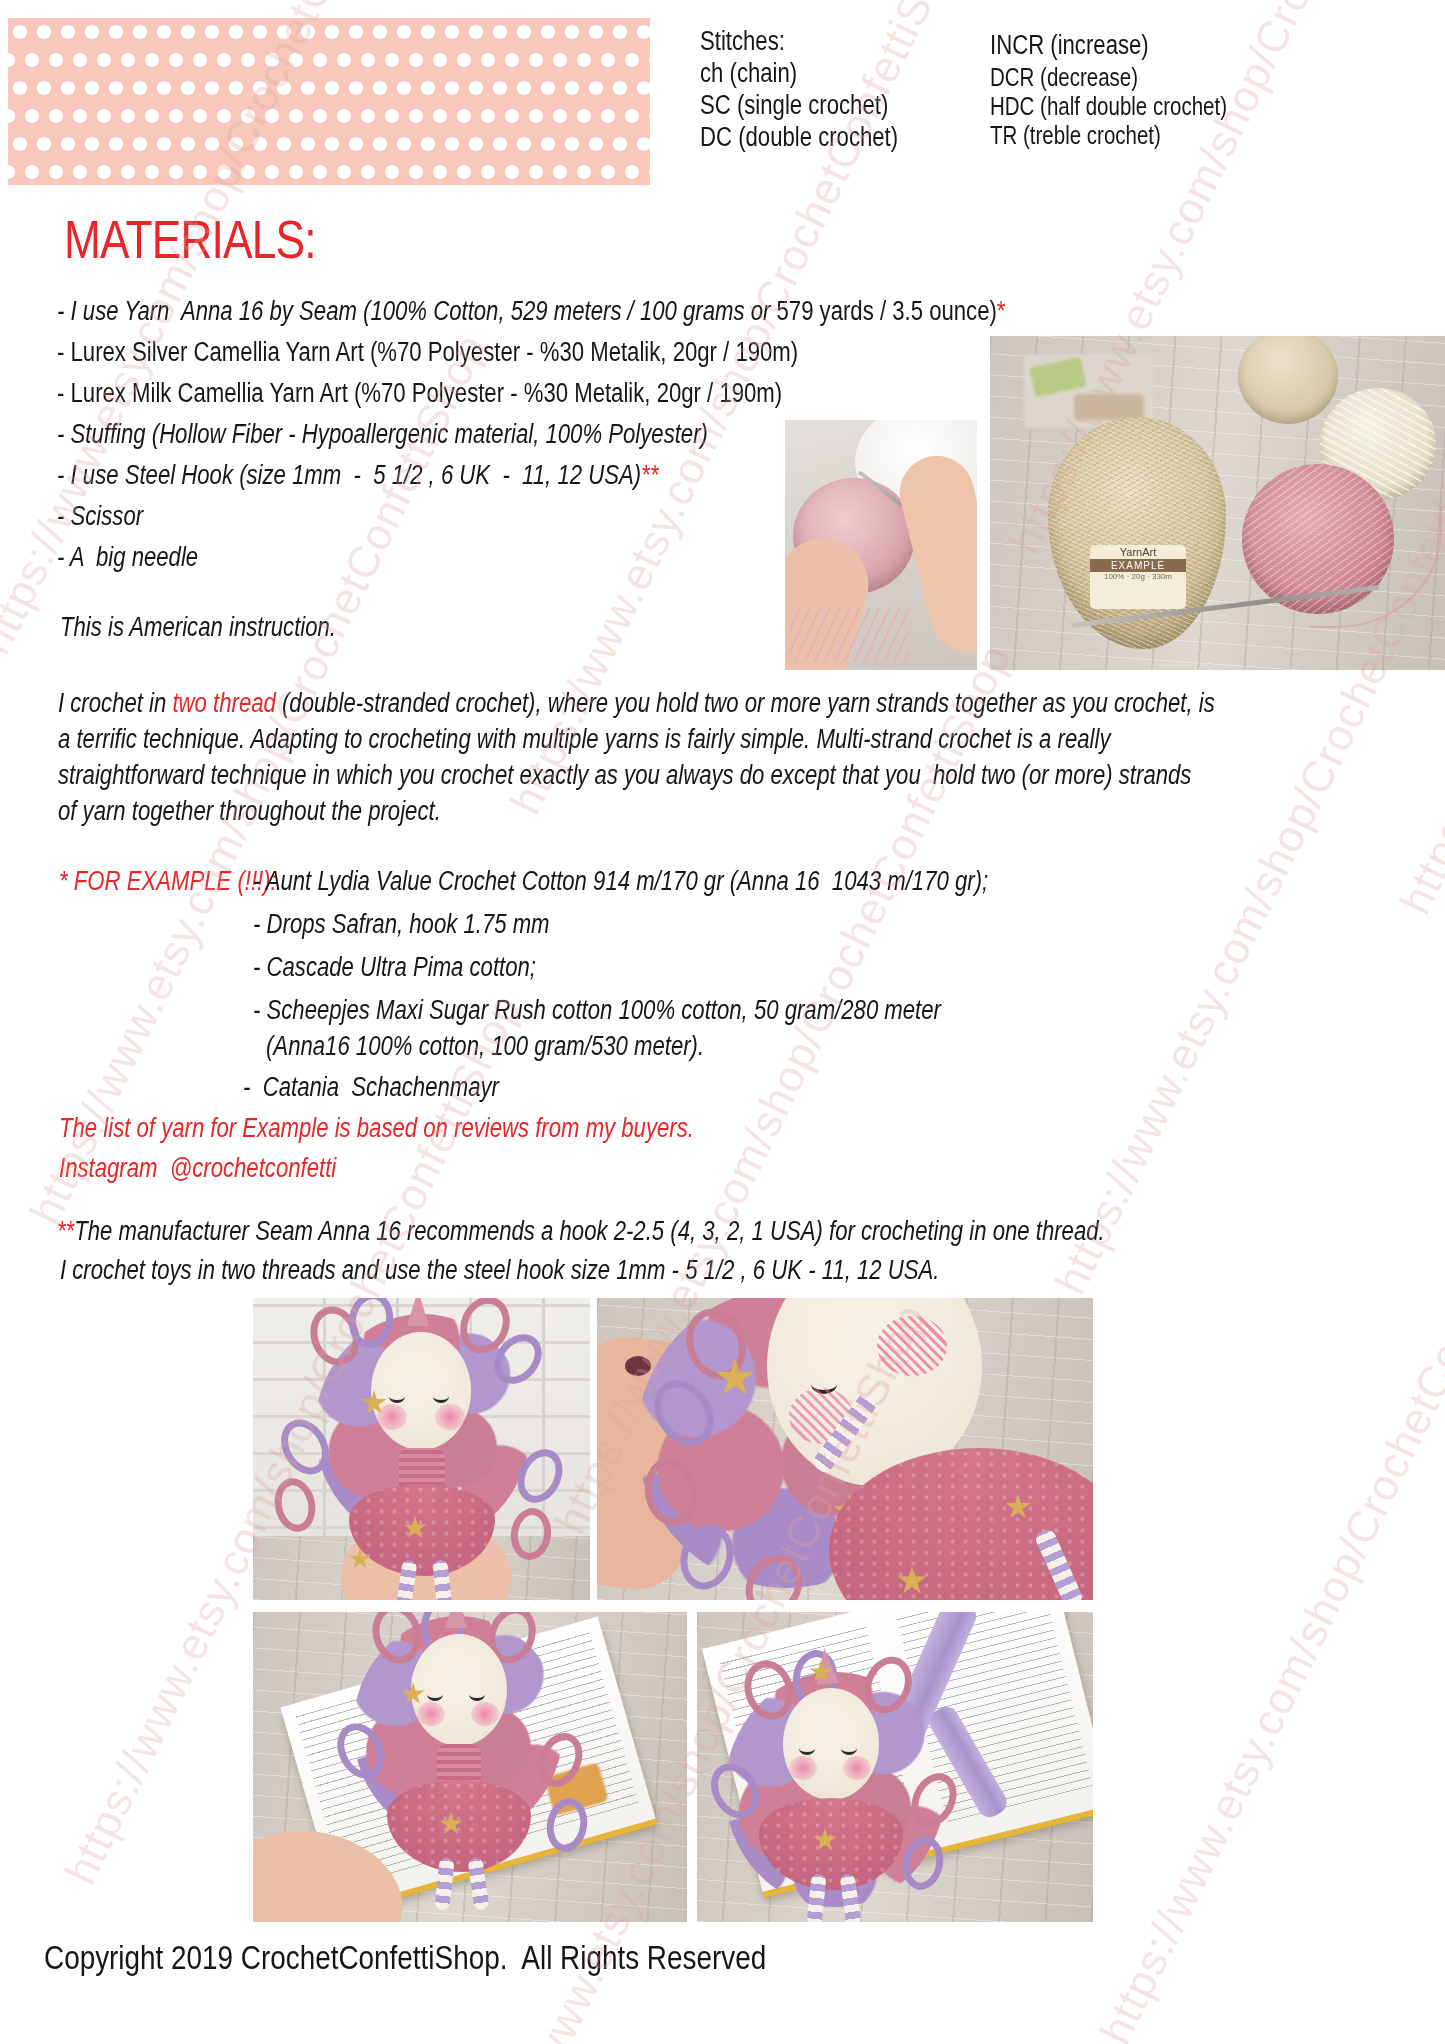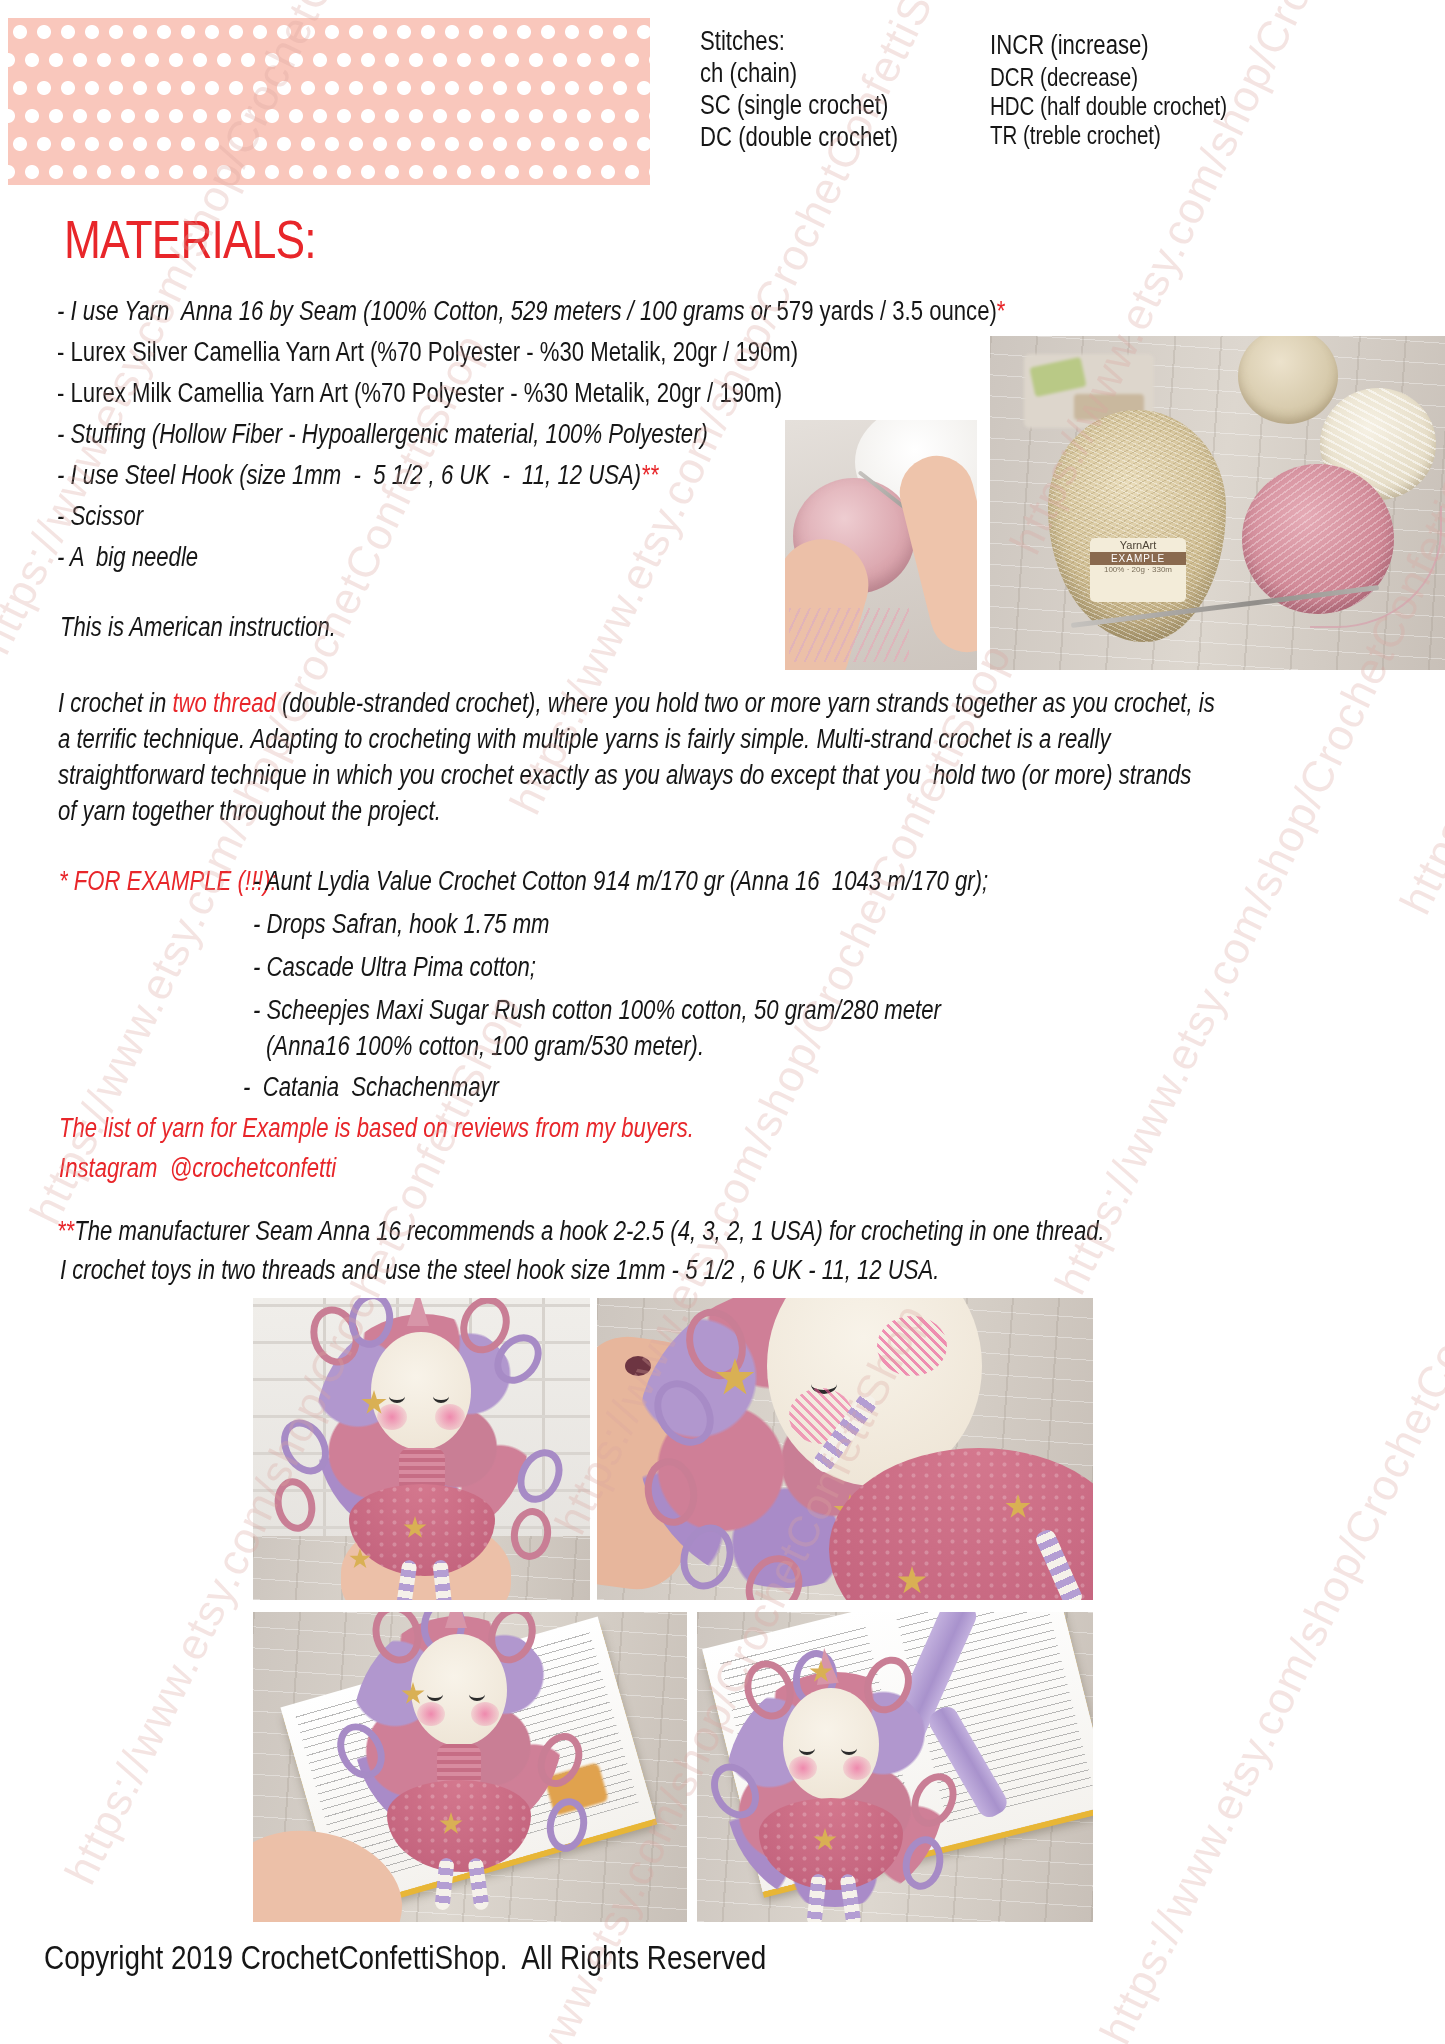--- a/index.html
+++ b/index.html
@@ -136,21 +136,21 @@
 
   <div class="photo wood" style="left:990px;top:336px;width:455px;height:334px">
     <div style="position:absolute;left:34px;top:18px;width:130px;height:74px;background:#ddd6cc;border-radius:6px;filter:blur(1.5px)">
       <div style="position:absolute;left:8px;top:8px;width:52px;height:30px;background:#b9c986;border-radius:4px;transform:rotate(-12deg)"></div>
       <div style="position:absolute;right:10px;bottom:8px;width:70px;height:26px;background:#c9b89e;border-radius:4px"></div>
     </div>
     <div class="ball" style="left:248px;top:-8px;width:100px;height:96px;background:radial-gradient(circle at 42% 35%,#ece2cc,#d3c6a6 70%,#baa985);box-shadow:inset 0 -6px 10px rgba(120,100,70,0.3)"></div>
     <div class="ball" style="left:330px;top:52px;width:116px;height:112px;background:radial-gradient(circle at 42% 35%,#f6f1e4,#e4dbc4 70%,#c9bda0);box-shadow:inset 0 -6px 10px rgba(120,100,70,0.28)">
       <div style="position:absolute;inset:0;border-radius:50%;background:repeating-linear-gradient(28deg,rgba(255,255,255,0.55) 0 2px,rgba(0,0,0,0) 2px 7px)"></div>
     </div>
-    <div class="ball" style="left:58px;top:74px;width:178px;height:232px;border-radius:50% 50% 46% 54%/42% 42% 58% 58%;background:radial-gradient(circle at 45% 32%,#e9dcba,#cfbd92 55%,#ab9870);box-shadow:inset 0 -10px 18px rgba(110,95,60,0.35)">
+    <div class="ball" style="left:58px;top:81px;width:178px;height:232px;border-radius:50% 50% 46% 54%/42% 42% 58% 58%;background:radial-gradient(circle at 45% 32%,#e9dcba,#cfbd92 55%,#ab9870);box-shadow:inset 0 -10px 18px rgba(110,95,60,0.35)">
       <div style="position:absolute;inset:0;border-radius:inherit;background:repeating-linear-gradient(24deg,rgba(255,255,255,0.4) 0 1px,rgba(0,0,0,0) 1px 4px),repeating-linear-gradient(-30deg,rgba(160,140,95,0.35) 0 1px,rgba(0,0,0,0) 1px 5px)"></div>
       <div class="label-chip" style="left:42px;top:128px;width:96px;height:64px">
         <div>YarnArt</div>
         <div class="label-strip">EXAMPLE</div>
         <div style="font-size:8px;line-height:9px;color:#7a6e5a">100% · 20g · 330m</div>
       </div>
     </div>
     <div class="ball" style="left:252px;top:128px;width:152px;height:150px;background:radial-gradient(circle at 42% 35%,#e5abb6,#cf8795 60%,#b56c7d);box-shadow:inset 0 -8px 14px rgba(130,70,85,0.4)">
       <div style="position:absolute;inset:0;border-radius:50%;background:repeating-linear-gradient(-36deg,rgba(255,255,255,0.3) 0 1.5px,rgba(0,0,0,0) 1.5px 6px)"></div>
     </div>

